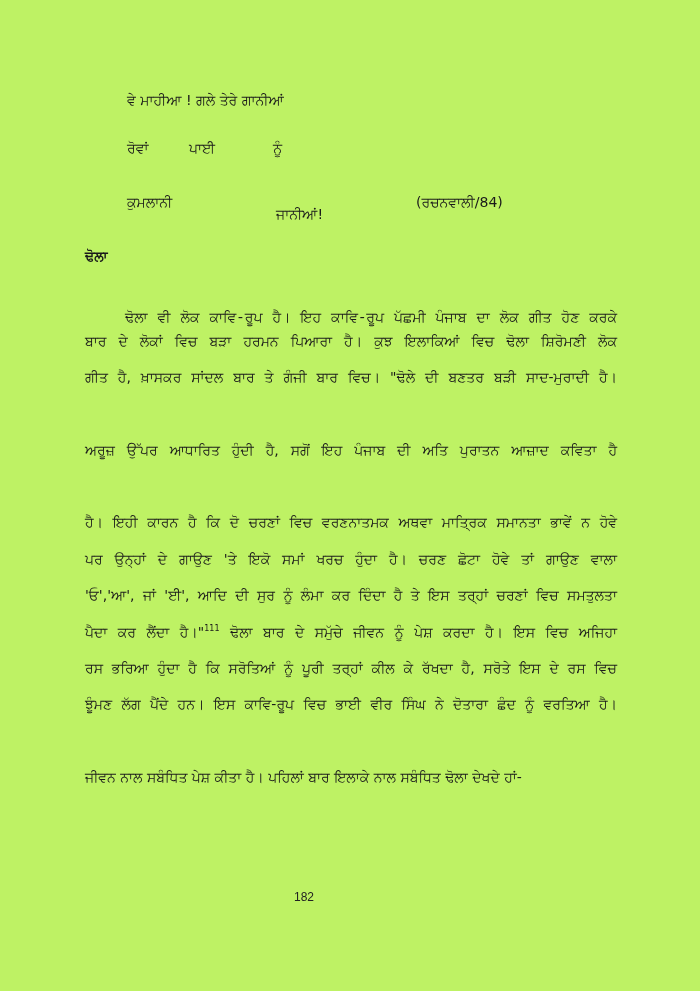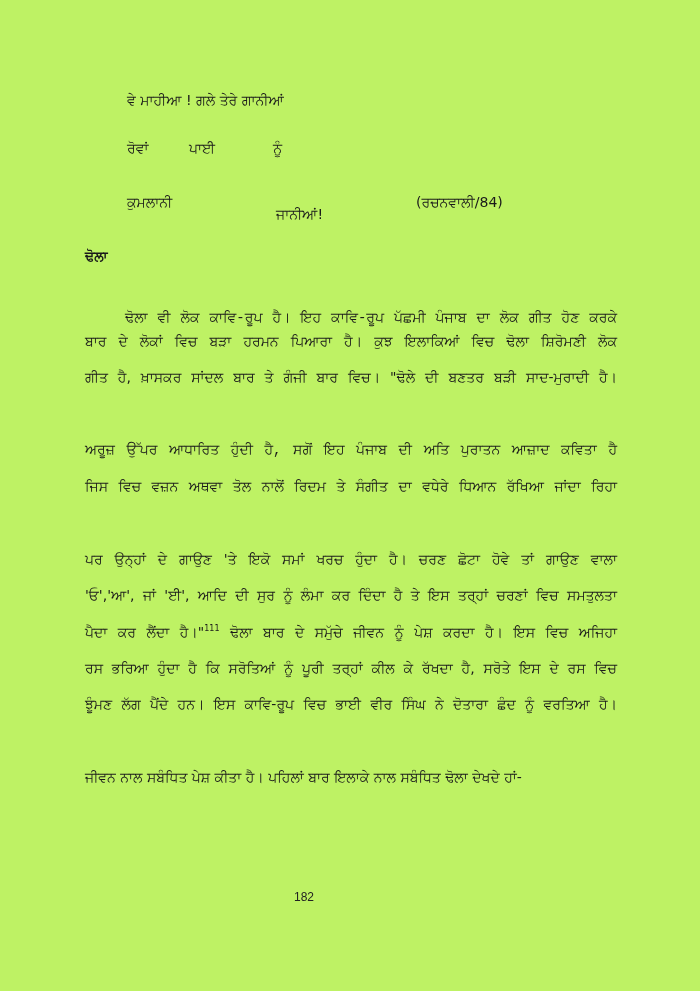--- a/index.html
+++ b/index.html
@@ -91,22 +91,22 @@
     <span style="left:0;">ਕੁਮਲਾਨੀ</span>
     <span style="left:149px;margin-top:12px;">ਜਾਨੀਆਂ!</span>
     <span style="left:257px;margin-left:32px;">(ਰਚਨਵਾਲੀ/84)</span>
   </div>
 
   <div class="heading">ਢੋਲਾ</div>
 
   <div class="body-line first" style="top:308px;font-family:Liberation Mono, monospace;">ਢੋਲਾ ਵੀ ਲੋਕ ਕਾਵਿ-ਰੂਪ ਹੈ। ਇਹ ਕਾਵਿ-ਰੂਪ ਪੱਛਮੀ ਪੰਜਾਬ ਦਾ ਲੋਕ ਗੀਤ ਹੋਣ ਕਰਕੇ</div>
   <div class="body-line" style="top:331px;">ਬਾਰ ਦੇ ਲੋਕਾਂ ਵਿਚ ਬੜਾ ਹਰਮਨ ਪਿਆਰਾ ਹੈ। ਕੁਝ ਇਲਾਕਿਆਂ ਵਿਚ ਢੋਲਾ ਸ਼ਿਰੋਮਣੀ  ਲੋਕ</div>
   <div class="body-line" style="top:367px;">ਗੀਤ ਹੈ, ਖ਼ਾਸਕਰ ਸਾਂਦਲ ਬਾਰ ਤੇ ਗੰਜੀ ਬਾਰ ਵਿਚ। "ਢੋਲੇ ਦੀ ਬਣਤਰ ਬੜੀ ਸਾਦ-ਮੁਰਾਦੀ ਹੈ।</div>
-  <div class="body-line" style="top:440px;font-family:Liberation Mono, monospace;">ਅਰੂਜ਼ ਉੱਪਰ ਆਧਾਰਿਤ ਹੁੰਦੀ ਹੈ, ਸਗੋਂ ਇਹ ਪੰਜਾਬ ਦੀ ਅਤਿ ਪੁਰਾਤਨ ਆਜ਼ਾਦ ਕਵਿਤਾ ਹੈ</div>
-  <div class="body-line" style="top:476px;">ਜਿਸ ਵਿਚ ਵਜ਼ਨ ਅਥਵਾ ਤੋਲ ਨਾਲੋਂ ਰਿਦਮ ਤੇ ਸੰਗੀਤ ਦਾ ਵਧੇਰੇ ਧਿਆਨ ਰੱਖਿਆ ਜਾਂਦਾ ਰਿਹਾ</div>
+  <div class="body-line" style="top:440px;">ਅਰੂਜ਼ ਉੱਪਰ ਆਧਾਰਿਤ ਹੁੰਦੀ ਹੈ, ਸਗੋਂ ਇਹ ਪੰਜਾਬ ਦੀ ਅਤਿ ਪੁਰਾਤਨ ਆਜ਼ਾਦ ਕਵਿਤਾ ਹੈ</div>
+  <div class="body-line" style="top:512px;">ਹੈ। ਇਹੀ ਕਾਰਨ ਹੈ ਕਿ ਦੋ ਚਰਣਾਂ ਵਿਚ ਵਰਣਨਾਤਮਕ ਅਥਵਾ ਮਾਤ੍ਰਿਕ ਸਮਾਨਤਾ ਭਾਵੇਂ ਨ ਹੋਵੇ</div>
   <div class="body-line" style="top:585px;">'ਓ','ਆ', ਜਾਂ 'ਈ', ਆਦਿ ਦੀ ਸੁਰ ਨੂੰ ਲੰਮਾ ਕਰ ਦਿੰਦਾ ਹੈ ਤੇ ਇਸ ਤਰ੍ਹਾਂ ਚਰਣਾਂ ਵਿਚ ਸਮਤੁਲਤਾ</div>
   <div class="body-line" style="top:549px;">ਪਰ ਉਨ੍ਹਾਂ ਦੇ ਗਾਉਣ 'ਤੇ ਇਕੋ ਸਮਾਂ ਖਰਚ ਹੁੰਦਾ ਹੈ। ਚਰਣ ਛੋਟਾ ਹੋਵੇ ਤਾਂ ਗਾਉਣ ਵਾਲਾ</div>
 
   <div class="body-line" style="top:622px;">
     <span>ਪੈਦਾ ਕਰ ਲੈਂਦਾ ਹੈ।"</span><span class="sup">111</span><span> ਢੋਲਾ ਬਾਰ ਦੇ ਸਮੁੱਚੇ ਜੀਵਨ ਨੂੰ ਪੇਸ਼ ਕਰਦਾ ਹੈ। ਇਸ ਵਿਚ ਅਜਿਹਾ</span>
   </div>
 
   <div class="body-line" style="top:658px;">ਰਸ ਭਰਿਆ ਹੁੰਦਾ ਹੈ ਕਿ ਸਰੋਤਿਆਂ ਨੂੰ ਪੂਰੀ ਤਰ੍ਹਾਂ ਕੀਲ ਕੇ ਰੱਖਦਾ ਹੈ, ਸਰੋਤੇ ਇਸ ਦੇ ਰਸ ਵਿਚ</div>
   <div class="body-line" style="top:694px;">ਝੂੰਮਣ ਲੱਗ ਪੈਂਦੇ ਹਨ। ਇਸ ਕਾਵਿ-ਰੂਪ ਵਿਚ ਭਾਈ ਵੀਰ ਸਿੰਘ ਨੇ ਦੋਤਾਰਾ ਛੰਦ ਨੂੰ ਵਰਤਿਆ ਹੈ।</div>
   <div class="body-line last" style="top:767px;">ਜੀਵਨ ਨਾਲ ਸਬੰਧਿਤ ਪੇਸ਼ ਕੀਤਾ ਹੈ। ਪਹਿਲਾਂ ਬਾਰ ਇਲਾਕੇ ਨਾਲ ਸਬੰਧਿਤ ਢੋਲਾ ਦੇਖਦੇ ਹਾਂ-</div>

